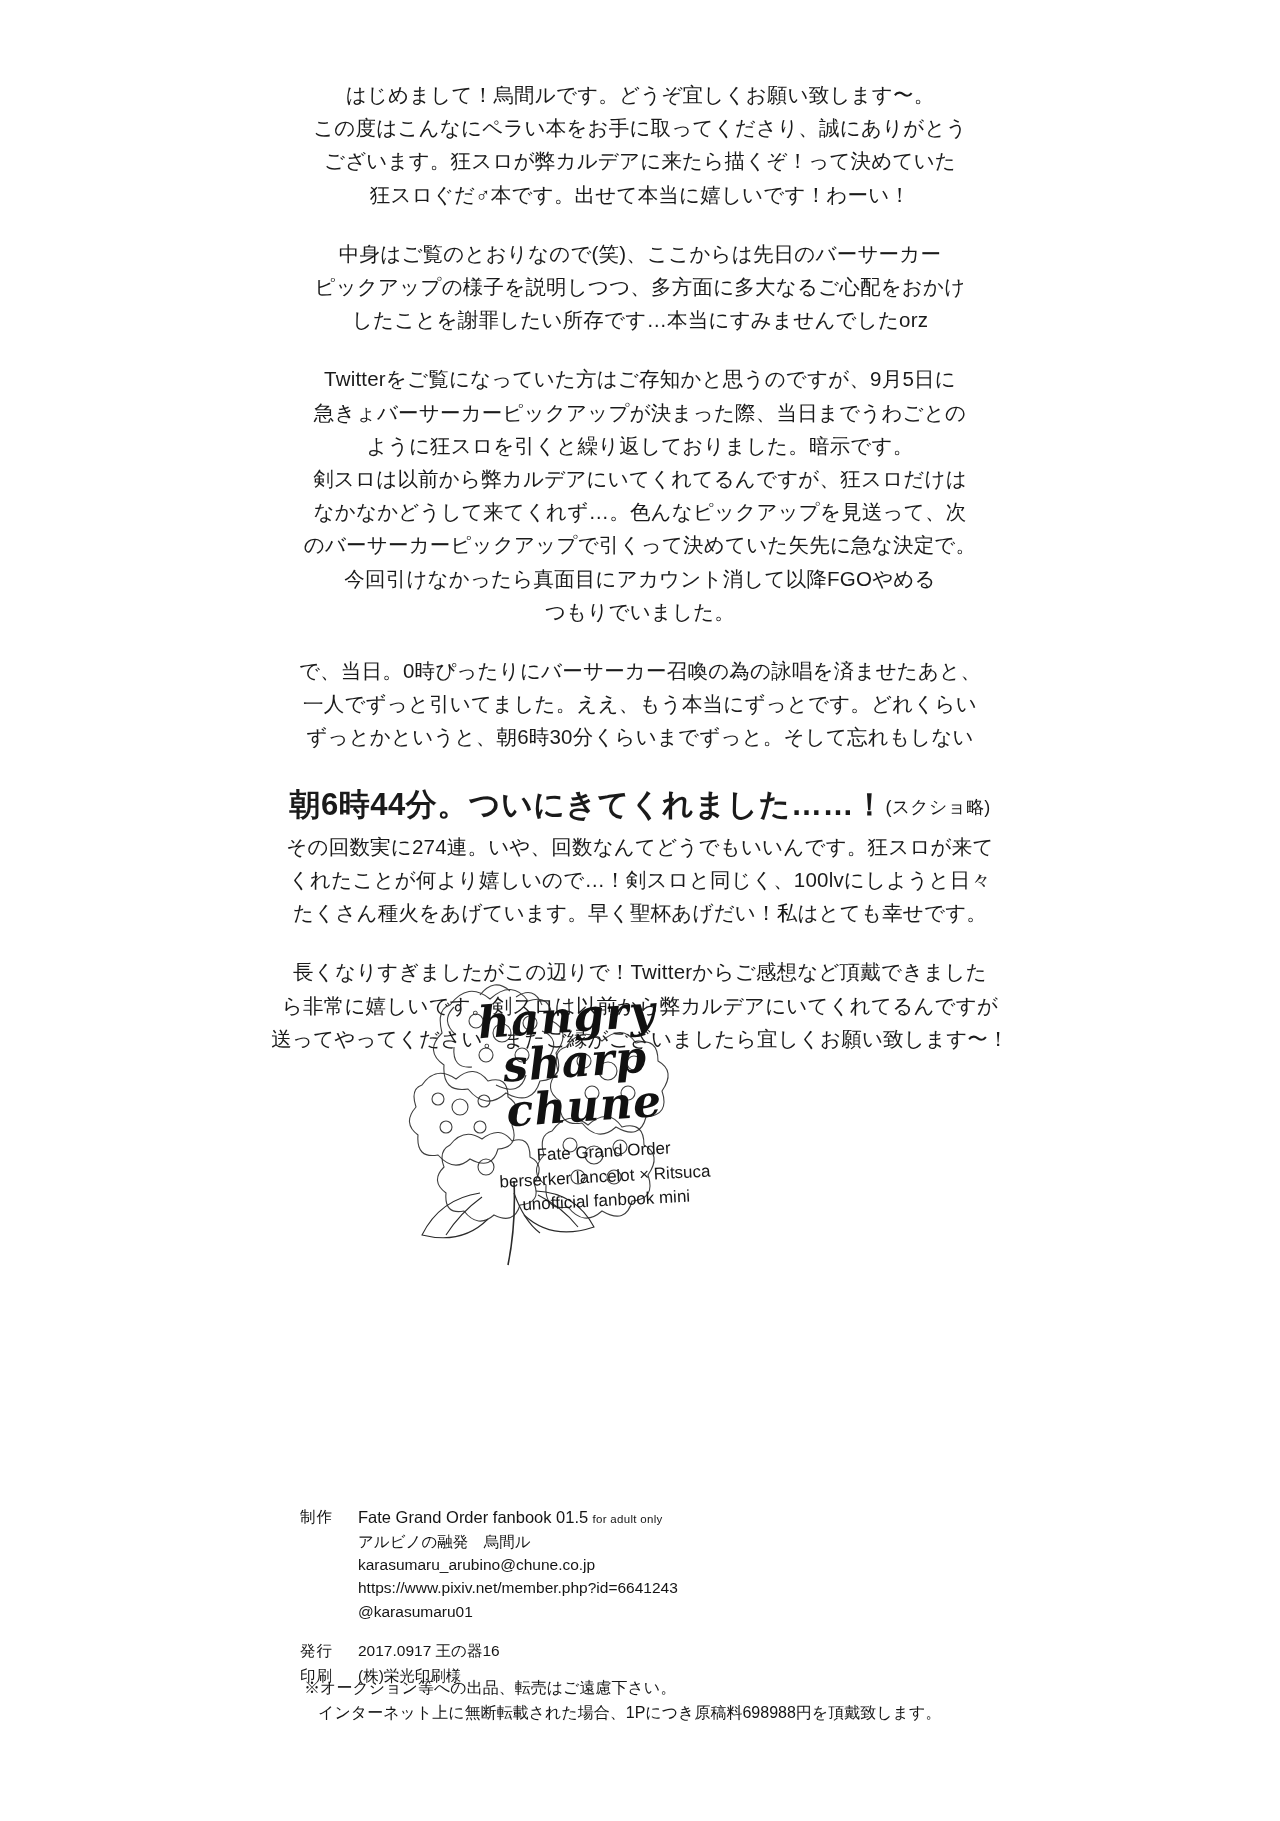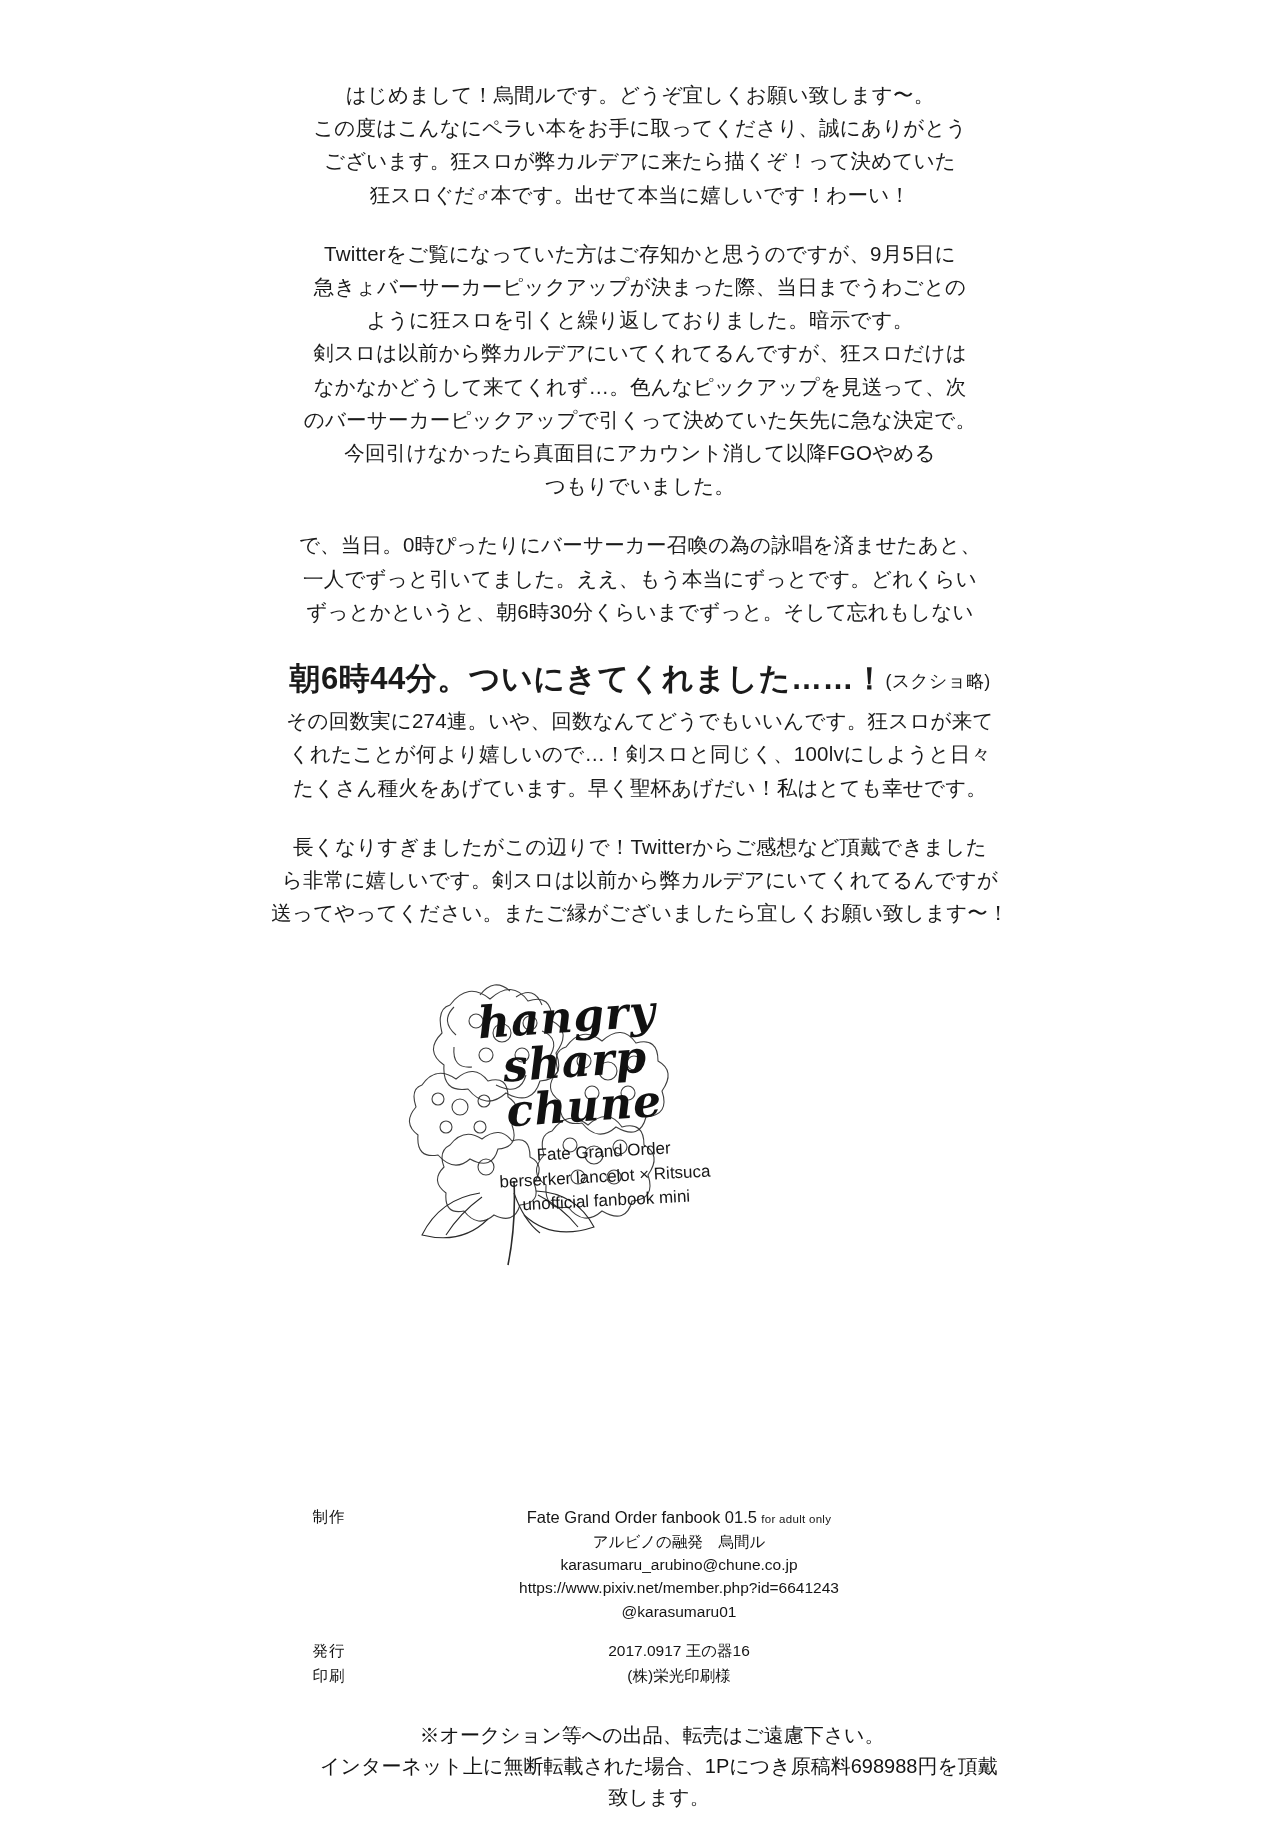--- a/index.html
+++ b/index.html
@@ -112,62 +112,65 @@
     top: 1505px;
     width: 700px;
     font-size: 15.5px;
     line-height: 1.5;
     color: #141414;
   }
   .colo-row {
     display: flex;
     align-items: flex-start;
     margin-bottom: 2px;
-    text-align: center;
   }
   .colo-label {
     width: 58px;
     flex: 0 0 58px;
     letter-spacing: 1px;
   }
   .colo-body {
     flex: 1;
   }
   .colo-body div { white-space: nowrap; }
   .colo-title .big-t { font-size: 16.5px; }
   .colo-title .tiny { font-size: 11.5px; letter-spacing: 0.3px; }
   .colo-gap { height: 14px; }
 
   .notice {
     position: absolute;
     left: 300px;
-    top: 1720px;
+    top: 1676px;
     width: 700px;
-    font-size: 20px;
+    font-size: 16px;
     line-height: 1.55;
     color: #141414;
-    text-align: center;
   }
   .notice div:first-child { margin-left: 4px; }
   .notice div:last-child { margin-left: 18px; }
 </style>
 </head>
 <body>
 
 <div class="page">
 
   <div class="afterword">
 
     <div class="para">
       <p>はじめまして！烏間ルです。どうぞ宜しくお願い致します〜。</p>
       <p>この度はこんなにペラい本をお手に取ってくださり、誠にありがとう</p>
       <p>ございます。狂スロが弊カルデアに来たら描くぞ！って決めていた</p>
       <p>狂スロぐだ♂本です。出せて本当に嬉しいです！わーい！</p>
     </div>
 
+    <div class="para">
+      <p>中身はご覧のとおりなので(笑)、ここからは先日のバーサーカー</p>
+      <p>ピックアップの様子を説明しつつ、多方面に多大なるご心配をおかけ</p>
+      <p>したことを謝罪したい所存です…本当にすみませんでしたorz</p>
+    </div>
 
     <div class="para">
       <p>Twitterをご覧になっていた方はご存知かと思うのですが、9月5日に</p>
       <p>急きょバーサーカーピックアップが決まった際、当日までうわごとの</p>
       <p>ように狂スロを引くと繰り返しておりました。暗示です。</p>
       <p>剣スロは以前から弊カルデアにいてくれてるんですが、狂スロだけは</p>
       <p>なかなかどうして来てくれず…。色んなピックアップを見送って、次</p>
       <p>のバーサーカーピックアップで引くって決めていた矢先に急な決定で。</p>
       <p>今回引けなかったら真面目にアカウント消して以降FGOやめる</p>
       <p>つもりでいました。</p>

